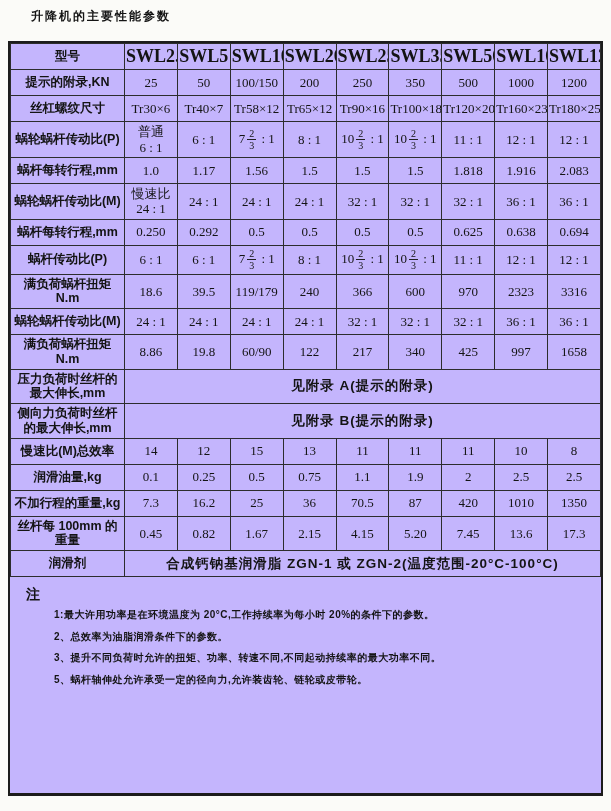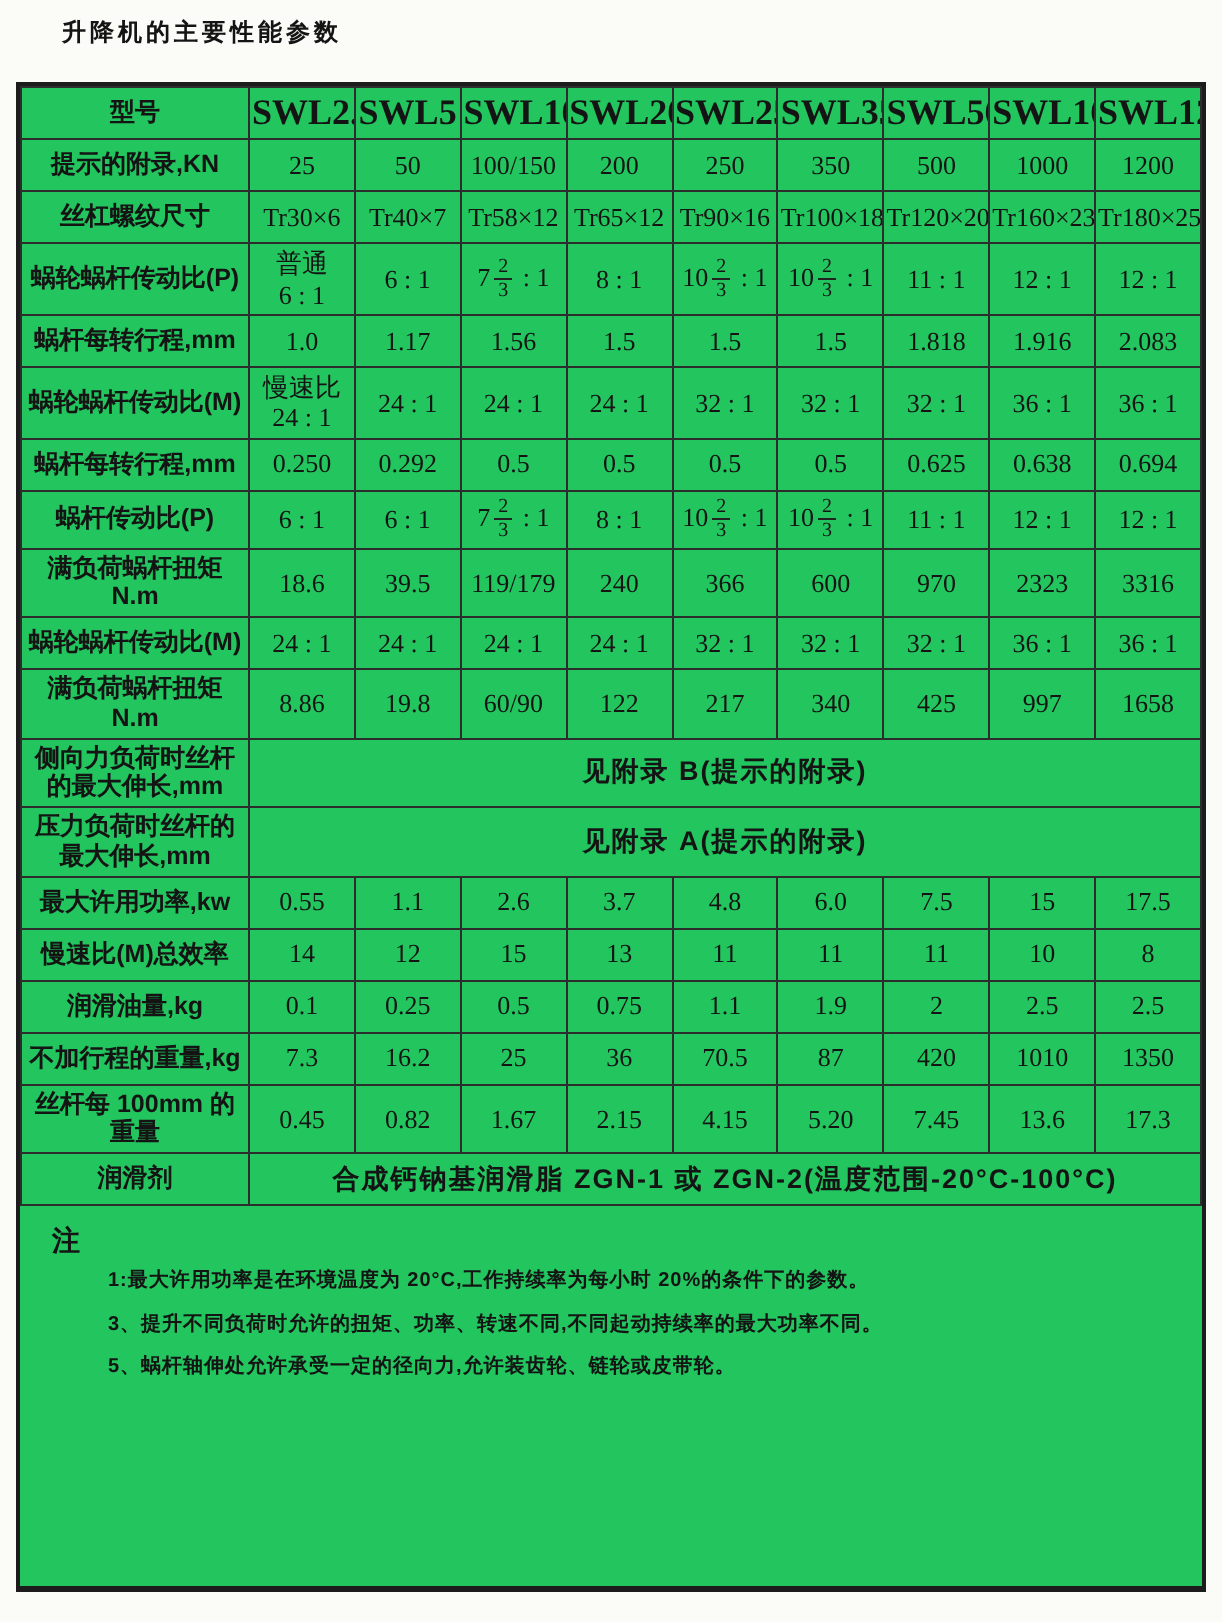--- a/index.html
+++ b/index.html
@@ -9,21 +9,21 @@
     font-family:"Liberation Sans","DejaVu Sans",sans-serif;
     overflow:hidden;
   }
   .page-title{
     position:absolute;left:31px;top:8px;
     font-size:12px;font-weight:bold;letter-spacing:2px;
   }
   .frame{
     position:absolute;left:8px;top:41px;width:595px;height:755px;
     border:2px solid #1c1c1c;border-bottom-width:3px;
-    box-sizing:border-box;background:#22c55e;
+    box-sizing:border-box;background:#c4b5fd;
   }
   table.spec{
     width:100%;border-collapse:collapse;table-layout:fixed;
   }
   .spec th,.spec td{
     border:1px solid #2d2d2d;
     text-align:center;vertical-align:middle;
     padding:2px 1px;height:21px;
     font-size:12.5px;line-height:1.18;
     overflow:hidden;
@@ -212,38 +212,26 @@
           <td class="val">19.8</td>
           <td class="val">60/90</td>
           <td class="val">122</td>
           <td class="val">217</td>
           <td class="val">340</td>
           <td class="val">425</td>
           <td class="val">997</td>
           <td class="val">1658</td>
         </tr>
         <tr>
+          <th class="rlabel">压力负荷时丝杆的最大伸长,mm</th>
+          <td class="span-val" colspan="9">见附录 A(提示的附录)</td>
+        </tr>
+        <tr>
           <th class="rlabel">侧向力负荷时丝杆的最大伸长,mm</th>
           <td class="span-val" colspan="9">见附录 B(提示的附录)</td>
-        </tr>
-        <tr>
-          <th class="rlabel">压力负荷时丝杆的最大伸长,mm</th>
-          <td class="span-val" colspan="9">见附录 A(提示的附录)</td>
-        </tr>
-        <tr>
-          <th class="rlabel">最大许用功率,kw</th>
-          <td class="val">0.55</td>
-          <td class="val">1.1</td>
-          <td class="val">2.6</td>
-          <td class="val">3.7</td>
-          <td class="val">4.8</td>
-          <td class="val">6.0</td>
-          <td class="val">7.5</td>
-          <td class="val">15</td>
-          <td class="val">17.5</td>
         </tr>
         <tr>
           <th class="rlabel">慢速比(M)总效率</th>
           <td class="val">14</td>
           <td class="val">12</td>
           <td class="val">15</td>
           <td class="val">13</td>
           <td class="val">11</td>
           <td class="val">11</td>
           <td class="val">11</td>
@@ -289,17 +277,18 @@
         <tr>
           <th class="rlabel">润滑剂</th>
           <td class="span-val" colspan="9">合成钙钠基润滑脂 ZGN-1 或 ZGN-2(温度范围-20°C-100°C)</td>
         </tr>
       </tbody>
     </table>
   <div class="notes">
     <span class="notes-heading">注</span>
     <div>
         <div class="note-item">1:最大许用功率是在环境温度为 20°C,工作持续率为每小时 20%的条件下的参数。</div>
+        <div class="note-item">2、总效率为油脂润滑条件下的参数。</div>
         <div class="note-item">3、提升不同负荷时允许的扭矩、功率、转速不同,不同起动持续率的最大功率不同。</div>
         <div class="note-item">5、蜗杆轴伸处允许承受一定的径向力,允许装齿轮、链轮或皮带轮。</div>
       </div>
   </div>
 </div>
 
 </body></html>

